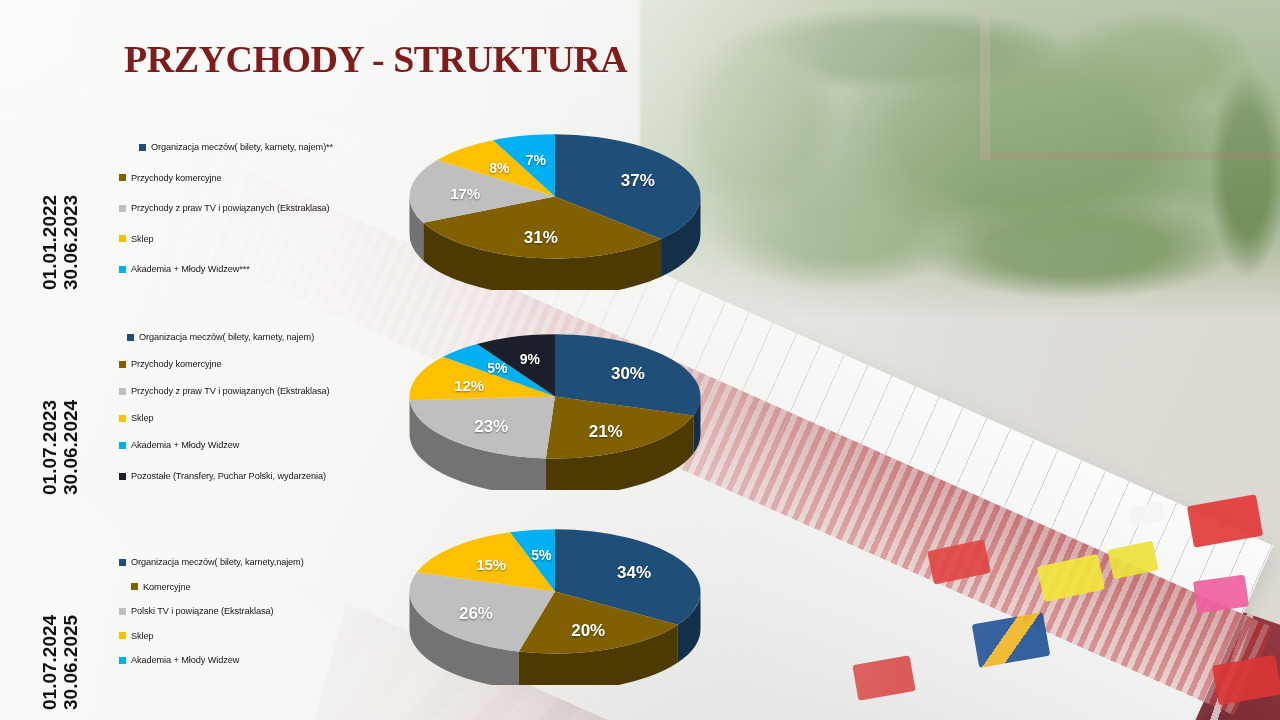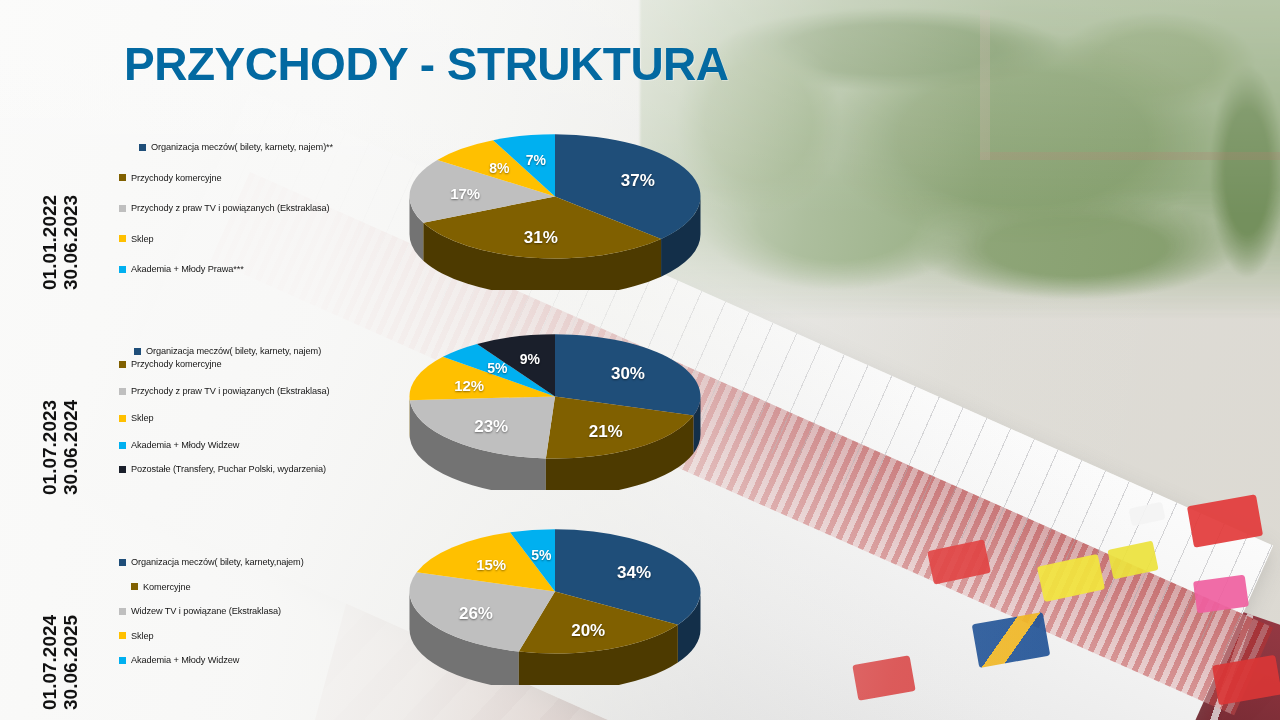--- a/index.html
+++ b/index.html
@@ -96,23 +96,23 @@
       linear-gradient(100deg,rgba(250,250,249,.99) 0%,rgba(248,248,247,.97) 26%,rgba(245,245,243,.88) 38%,rgba(243,243,240,.62) 49%,rgba(240,240,238,.30) 60%,rgba(240,240,238,.08) 72%,rgba(255,255,255,0) 88%);
   }
   .bg-haze2{
     position:absolute;inset:0;
     background:linear-gradient(180deg,rgba(255,255,255,.22) 0%,rgba(255,255,255,0) 30%);
   }
 
   
   .title{
     position:absolute;left:124px;top:37px;
-    font-size:46px;font-weight:bold;color:#0369a1;
+    font-size:38px;font-weight:bold;color:#7f1d1d;
     letter-spacing:-0.5px;
-    font-family:Liberation Sans, sans-serif;
+    font-family:Liberation Serif, serif;
     text-shadow:1px 1px 0 rgba(255,255,255,.35);
     white-space:nowrap;
   }
 
   
   .daterow{position:absolute;display:flex;flex-direction:row;gap:2px;}
   .daterow span{
     writing-mode:vertical-rl;transform:rotate(180deg);
     font-size:19px;font-weight:bold;color:#111;
     font-family:"Liberation Sans", sans-serif;
@@ -197,61 +197,61 @@
       <div class="legend-item" style="position: absolute; left: 0px; top: 61px;">
         <span class="swatch" style="background: rgb(191, 191, 191);"></span>
         <span class="legend-label">Przychody z praw TV i powiązanych (Ekstraklasa)</span>
       </div>
       <div class="legend-item" style="position: absolute; left: 0px; top: 91.5px;">
         <span class="swatch" style="background: rgb(255, 192, 0);"></span>
         <span class="legend-label">Sklep</span>
       </div>
       <div class="legend-item" style="position: absolute; left: 0px; top: 122px;">
         <span class="swatch" style="background: rgb(0, 176, 240);"></span>
-        <span class="legend-label">Akademia + Młody Prawa***</span>
+        <span class="legend-label">Akademia + Młody Widzew***</span>
       </div>
     </div>
   <div class="legend" id="legend-1" style="left:119px;top:332px;">
-      <div class="legend-item" style="position: absolute; left: 15px; top: 0px; margin-top: 14px;">
+      <div class="legend-item" style="position: absolute; left: 8px; top: 0px;">
         <span class="swatch" style="background: rgb(31, 78, 121);"></span>
         <span class="legend-label">Organizacja meczów( bilety, karnety, najem)</span>
       </div>
       <div class="legend-item" style="position: absolute; left: 0px; top: 27px;">
         <span class="swatch" style="background: rgb(128, 96, 0);"></span>
         <span class="legend-label">Przychody komercyjne</span>
       </div>
       <div class="legend-item" style="position: absolute; left: 0px; top: 54px;">
         <span class="swatch" style="background: rgb(191, 191, 191);"></span>
         <span class="legend-label">Przychody z praw TV i powiązanych (Ekstraklasa)</span>
       </div>
       <div class="legend-item" style="position: absolute; left: 0px; top: 81px;">
         <span class="swatch" style="background: rgb(255, 192, 0);"></span>
         <span class="legend-label">Sklep</span>
       </div>
       <div class="legend-item" style="position: absolute; left: 0px; top: 108px;">
         <span class="swatch" style="background: rgb(0, 176, 240);"></span>
         <span class="legend-label">Akademia + Młody Widzew</span>
       </div>
-      <div class="legend-item" style="position: absolute; left: 0px; top: 132px;">
+      <div class="legend-item" style="position: absolute; left: 0px; top: 139px;">
         <span class="swatch" style="background: rgb(26, 31, 43);"></span>
         <span class="legend-label">Pozostałe (Transfery, Puchar Polski, wydarzenia)</span>
       </div>
     </div>
   <div class="legend" id="legend-2" style="left:119px;top:557px;">
       <div class="legend-item" style="position: absolute; left: 0px; top: 0px;">
         <span class="swatch" style="background: rgb(31, 78, 121);"></span>
         <span class="legend-label">Organizacja meczów( bilety, karnety,najem)</span>
       </div>
       <div class="legend-item" style="position: absolute; left: 12px; top: 24.5px;">
         <span class="swatch" style="background: rgb(128, 96, 0);"></span>
         <span class="legend-label">Komercyjne</span>
       </div>
       <div class="legend-item" style="position: absolute; left: 0px; top: 49px;">
         <span class="swatch" style="background: rgb(191, 191, 191);"></span>
-        <span class="legend-label">Widzew TV i powiązane (Ekstraklasa)</span>
+        <span class="legend-label">Polski TV i powiązane (Ekstraklasa)</span>
       </div>
       <div class="legend-item" style="position: absolute; left: 0px; top: 73.5px;">
         <span class="swatch" style="background: rgb(255, 192, 0);"></span>
         <span class="legend-label">Sklep</span>
       </div>
       <div class="legend-item" style="position: absolute; left: 0px; top: 98px;">
         <span class="swatch" style="background: rgb(0, 176, 240);"></span>
         <span class="legend-label">Akademia + Młody Widzew</span>
       </div>
     </div>

